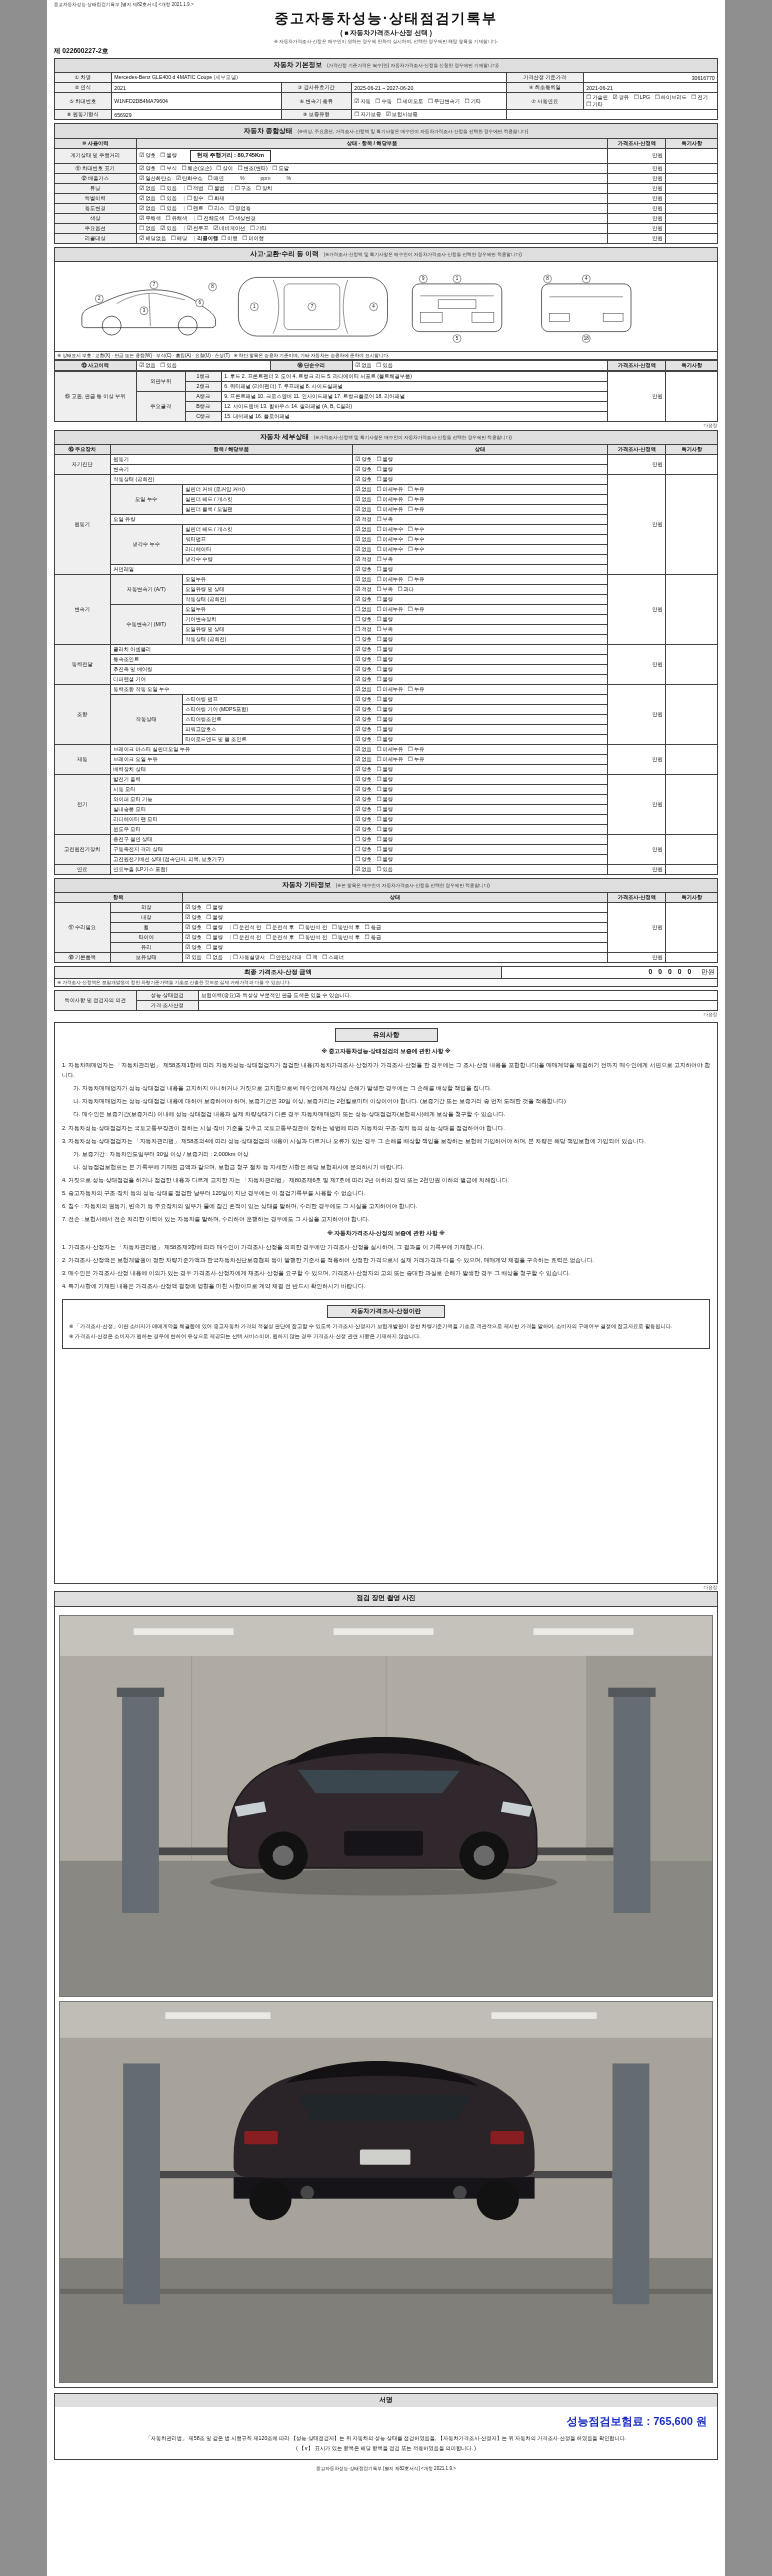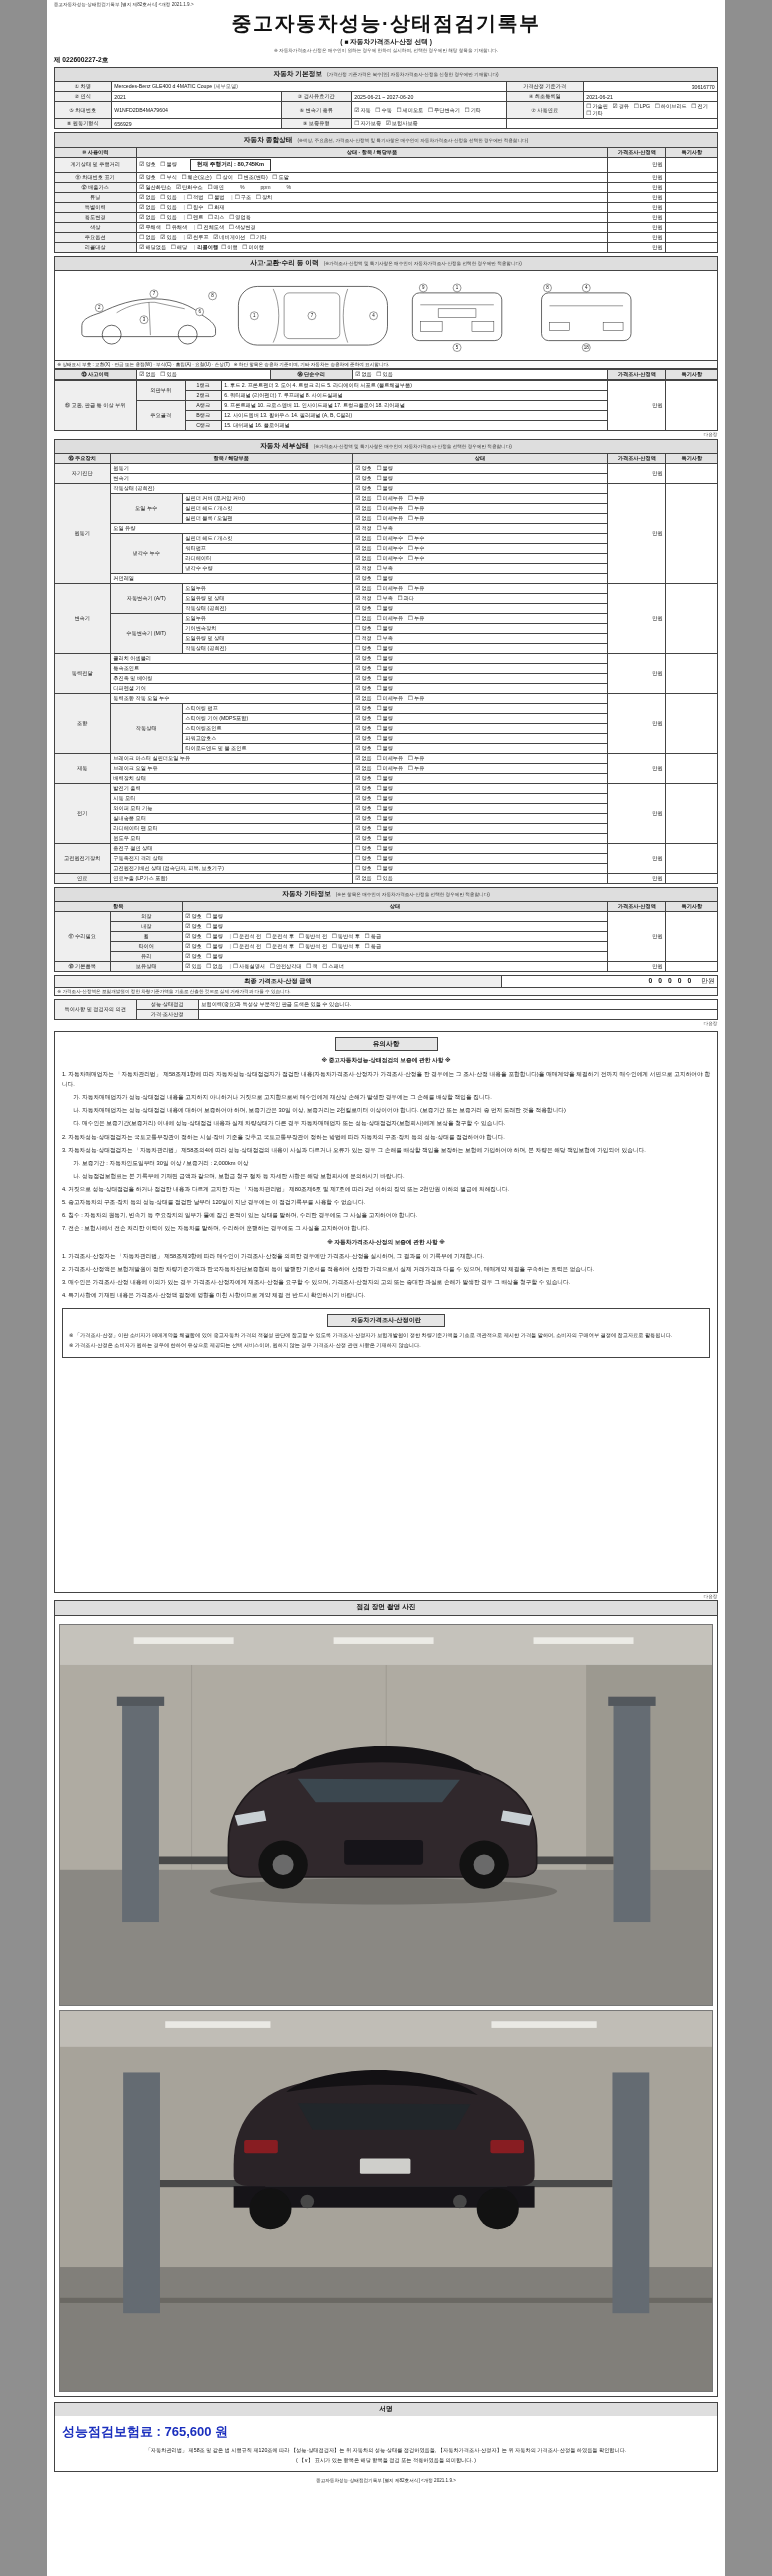--- a/index.html
+++ b/index.html
@@ -1,20 +1,20 @@
 <!DOCTYPE html>
 <html style="font-size:8.2px"><head>
 <meta charset="utf-8">
 <style>
 *{box-sizing:border-box;margin:0;padding:0;}
 html,body{width:773px;height:2576px;}
 body{background:#8f8f8f;font-family:"Liberation Sans","DejaVu Sans",sans-serif;color:#111;position:relative;overflow:hidden;}
 .page{position:absolute;left:47px;top:0;width:678px;height:2576px;background:#fff;padding:1.5px 6.7px 5.2px;overflow:hidden;}
 .topline{font-size:4.6px;color:#333;padding:0.5px 0 1.5px;}
-.title{font-size:20px;font-weight:bold;text-align:center;letter-spacing:1.5px;margin-top:1px;}
+.title{font-size:14px;font-weight:bold;text-align:center;letter-spacing:1.5px;margin-top:1px;}
 .subtitle{font-size:6.7px;font-weight:bold;text-align:center;margin-top:1.5px;}
 .subnote{font-size:4.6px;color:#444;text-align:center;margin:1px 0 3.1px;}
 .docno{font-size:6.7px;font-weight:bold;margin:1.5px 0 2.1px;}
 table{border-collapse:collapse;width:100%;table-layout:fixed;}
 td,th{border:0.5px solid #444;font-size:5.2px;padding:1px 2.6px;vertical-align:middle;word-break:break-all;}
 th{background:#e3e3e3;font-weight:bold;text-align:center;}
 .sec-bar{border:0.5px solid #444;border-bottom:none;background:#dedede;text-align:center;font-weight:bold;font-size:6.7px;padding:2.1px 1px;}
 .sec-note{font-size:4.6px;font-weight:normal;color:#333;margin-left:3.1px;}
 .lbl{background:#efefef;text-align:center;}
 .val{background:#fff;}
@@ -37,21 +37,21 @@
 .notice-title{border:0.5px solid #444;background:#e6e6e6;font-weight:bold;font-size:6.7px;text-align:center;width:103px;margin:0 auto 5.2px;padding:1.5px;}
 .nline{font-size:5.7px;line-height:1.75;margin-bottom:3.1px;text-align:justify;}
 .nline.ind1{padding-left:11.3px;}
 .nline.ncenter{text-align:center;font-weight:bold;margin:4.1px 0;}
 .pricing-box{border:0.5px solid #444;margin-top:7.2px;padding:4.1px 6.2px 5.2px;}
 .pricing-title{border:0.5px solid #444;background:#e6e6e6;font-weight:bold;font-size:6.2px;text-align:center;width:118px;margin:0 auto 4.1px;padding:1px;}
 .pline{font-size:5.2px;line-height:1.6;margin-bottom:2.1px;text-align:justify;}
 .photo{border:0.5px solid #777;margin-top:4.1px;background:#666;height:382px;overflow:hidden;}
 .photo svg{display:block;width:100%;height:100%;}
 .sig-body{border:0.5px solid #444;border-top:none;padding:5.2px 7.2px 7.2px;}
-.insurance{color:#1b2fbe;font-weight:bold;font-size:13px;text-align:left;margin:1px 3.1px 5.2px 0;}
+.insurance{color:#1b2fbe;font-weight:bold;font-size:11px;text-align:right;margin:1px 3.1px 5.2px 0;}
 .stmt{font-size:5.2px;text-align:center;line-height:1.6;margin-top:1.5px;}
 .footer{font-size:4.6px;color:#222;text-align:center;margin-top:5.2px;line-height:1.7;}
 svg text{font-family:"Liberation Sans","DejaVu Sans",sans-serif;}
 </style>
 </head>
 <body>
 
 <div class="page">
 
   <div class="topline">중고자동차성능·상태점검기록부 [별지 제82호서식] &lt;개정 2021.1.9.&gt;</div>

